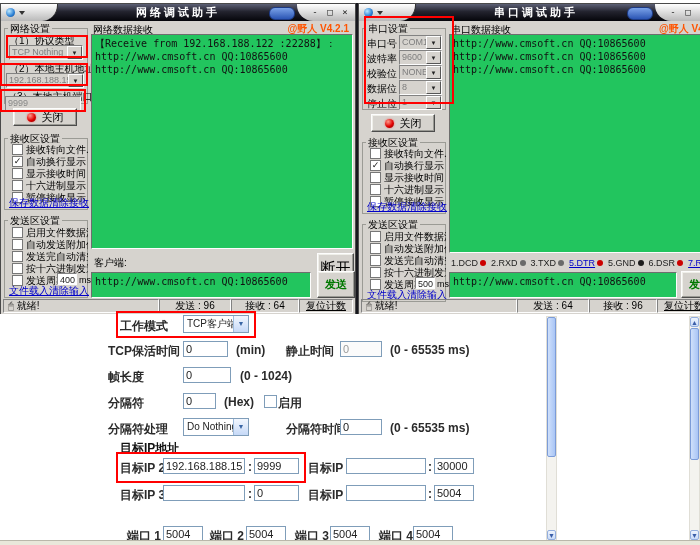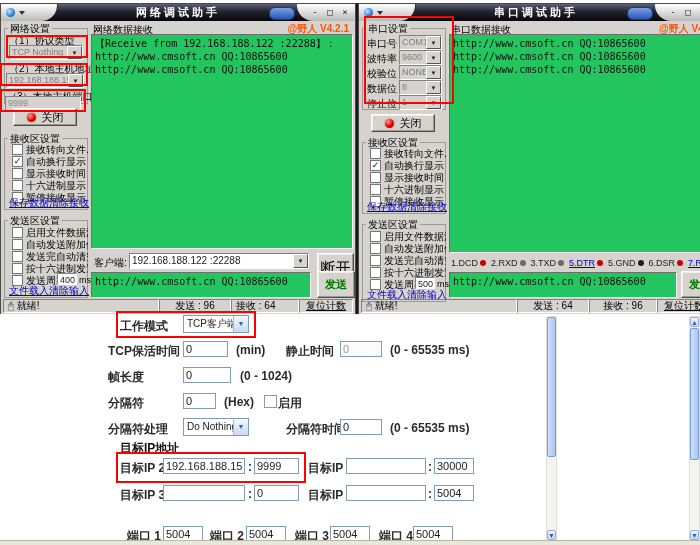--- a/index.html
+++ b/index.html
@@ -174,33 +174,29 @@
     <span class="lnk abs" style="left:8px;top:280px;">文件载入</span>
     <span class="lnk abs" style="left:48px;top:280px;">清除输入</span>
 
     <span class="hdr" style="left:92px;top:19px;">网络数据接收</span>
     <span class="ver" style="right:6px;top:18px;">@野人 V4.2.1</span>
     <div class="recvbox" style="left:90px;top:30px;width:262px;height:215px;">【Receive from 192.168.188.122 :22288】：
 http://www.cmsoft.cn QQ:10865600
 http://www.cmsoft.cn QQ:10865600</div>
 
     <span class="flabel" style="left:93px;top:252px;">客户端:</span>
-    <div class="combo lit" style="left:128px;top:249px;width:180px;height:16px;">
-      <span>192.168.188.122 :22288</span>
-      <span class="dbtn">▼</span>
-    </div>
     <div class="btn3d" style="left:316px;top:249px;width:37px;height:30px;font-size:15px;">断开</div>
 
     <div class="recvbox" style="left:90px;top:268px;width:220px;height:26px;">http://www.cmsoft.cn QQ:10865600</div>
     <div class="btn3d gsend" style="left:316px;top:267px;width:38px;height:27px;">发送</div>
 
     <div class="statusbar">
       <div class="spanel" style="flex:1;">🖰 <span>就绪!</span></div>
       <div class="spanel" style="width:72px;text-align:center;">发送 : 96</div>
-      <div class="spanel" style="width:68px;">接收 : 64</div>
+      <div class="spanel" style="width:68px;text-align:center;">接收 : 64</div>
       <div class="spanel" style="width:54px;text-align:center;text-decoration:underline;">复位计数</div>
     </div>
   </div>
 
   <div class="win" style="left:358px;">
     <div class="titlebar">
       <div class="tb-title">串口调试助手</div>
       <div class="tb-cap-l">
         <span class="appdot"></span>
         <span class="tb-caret"></span>

